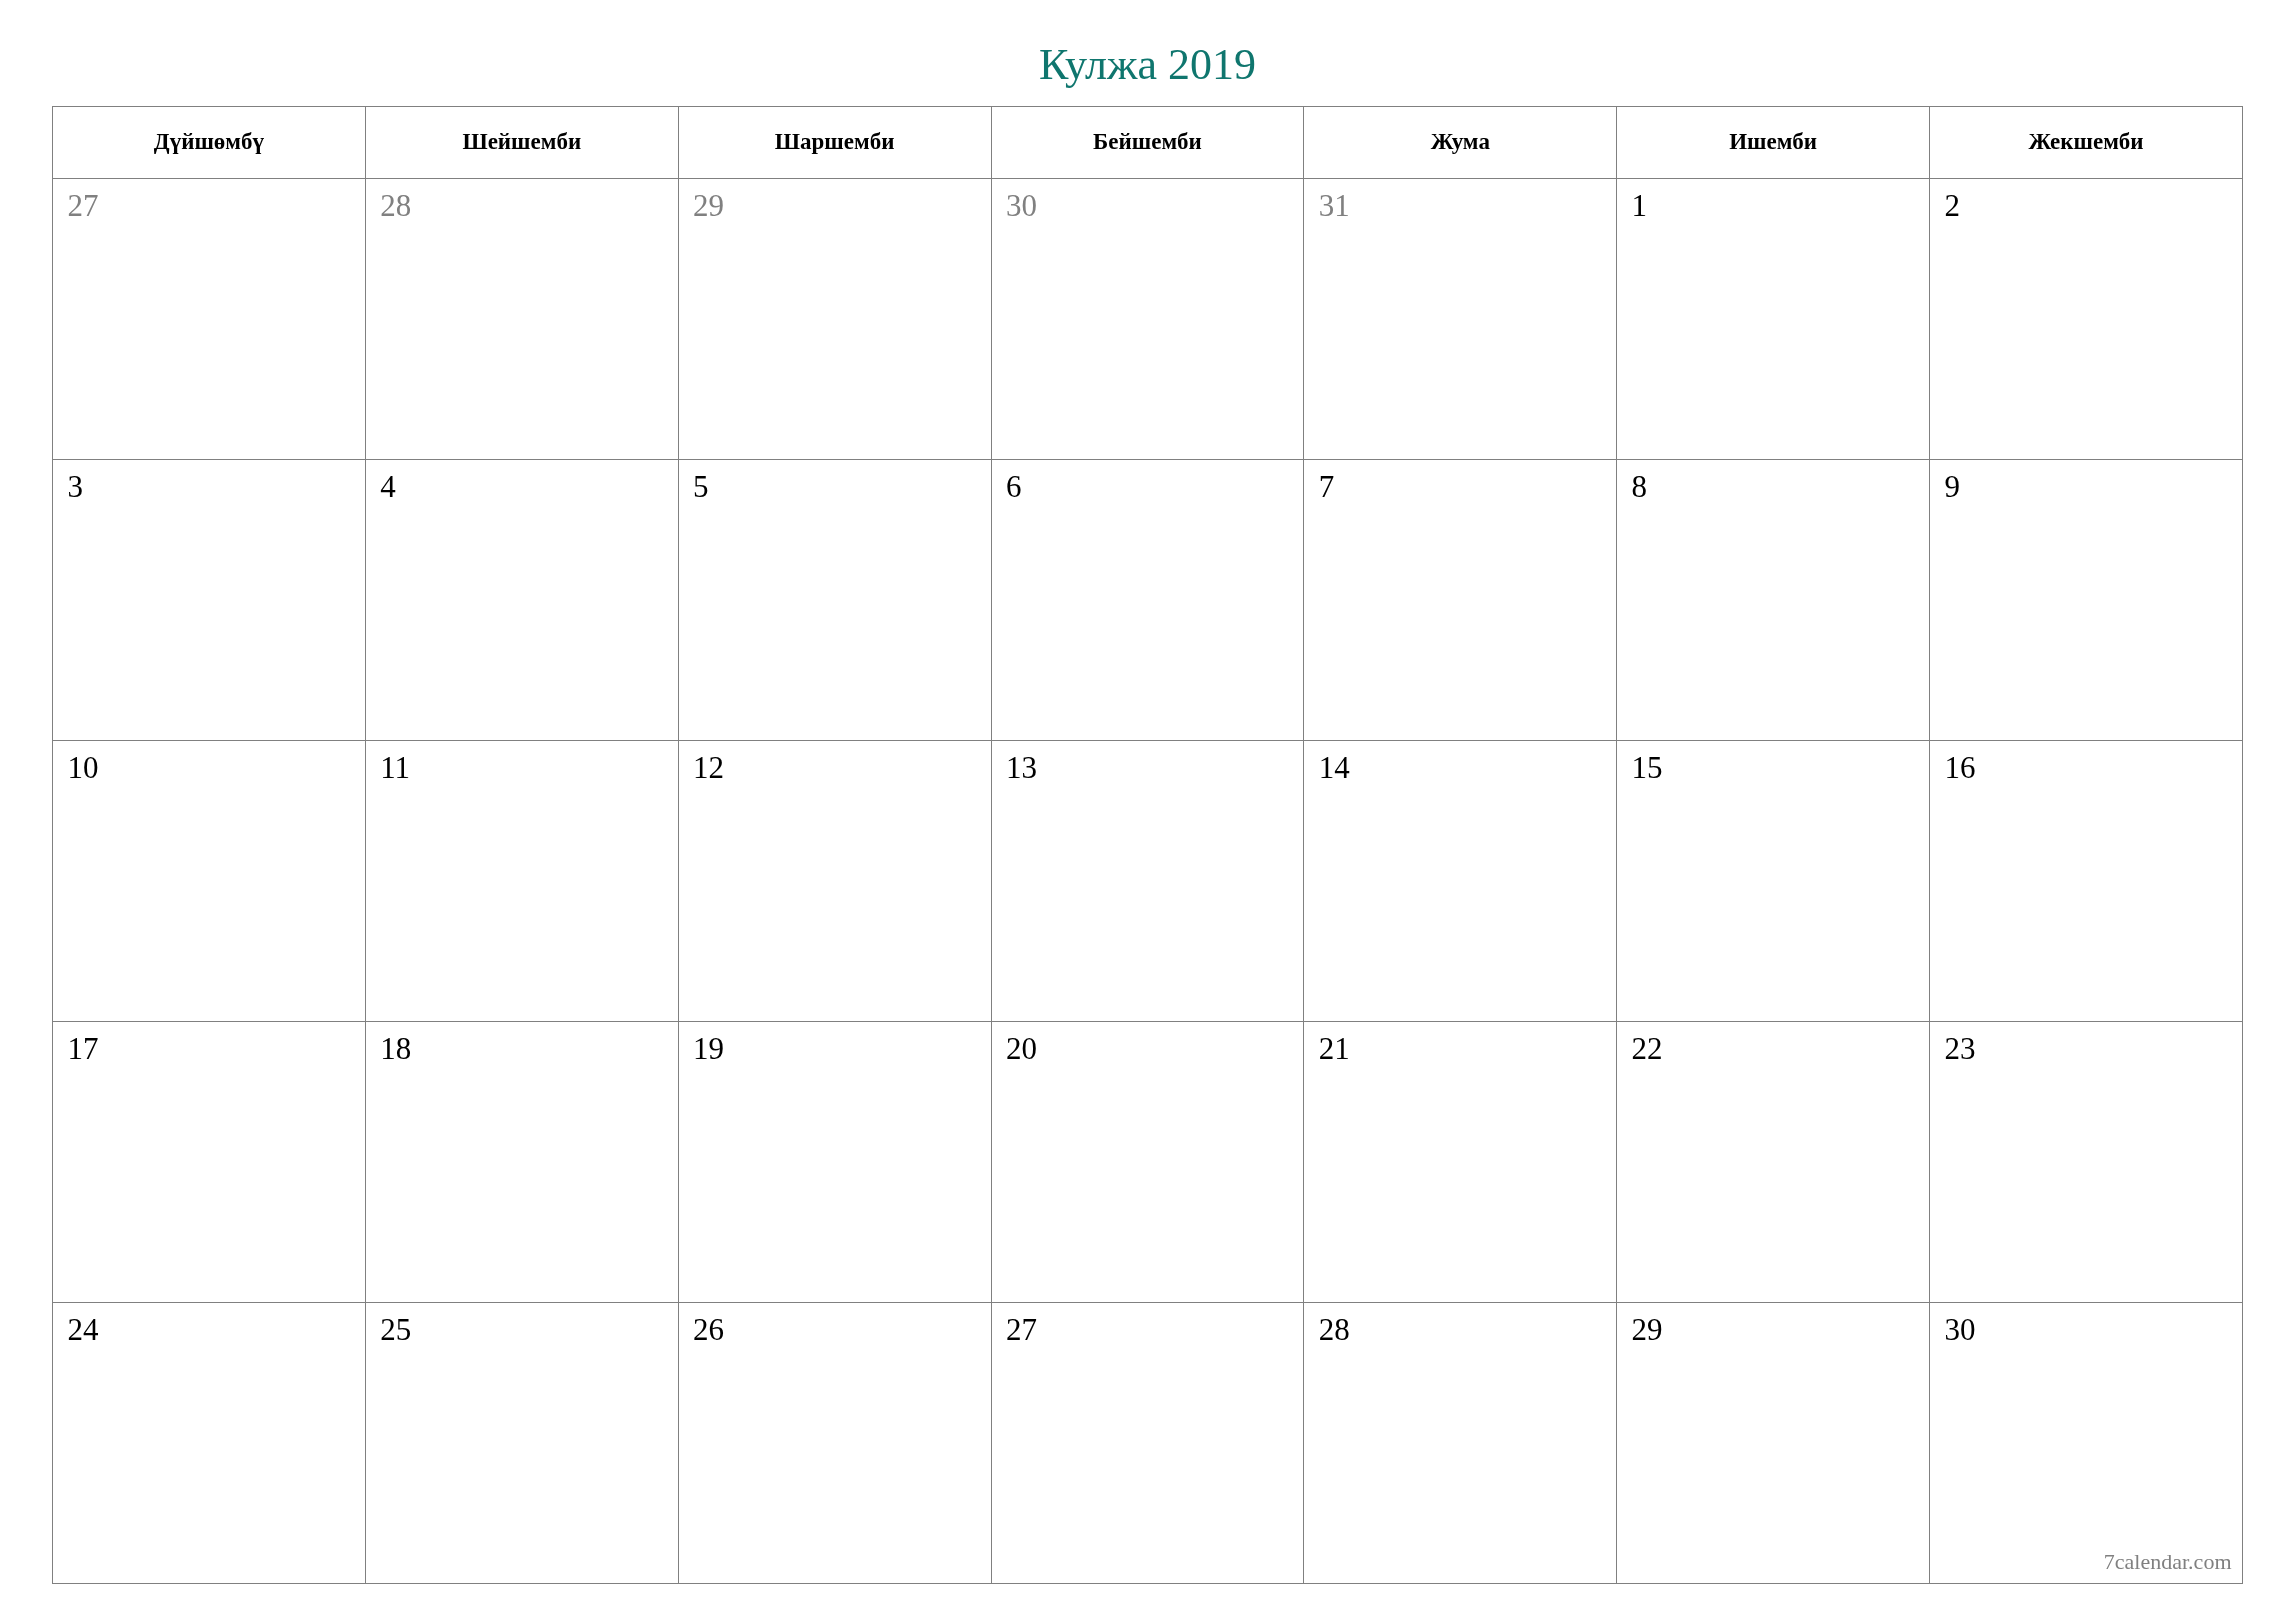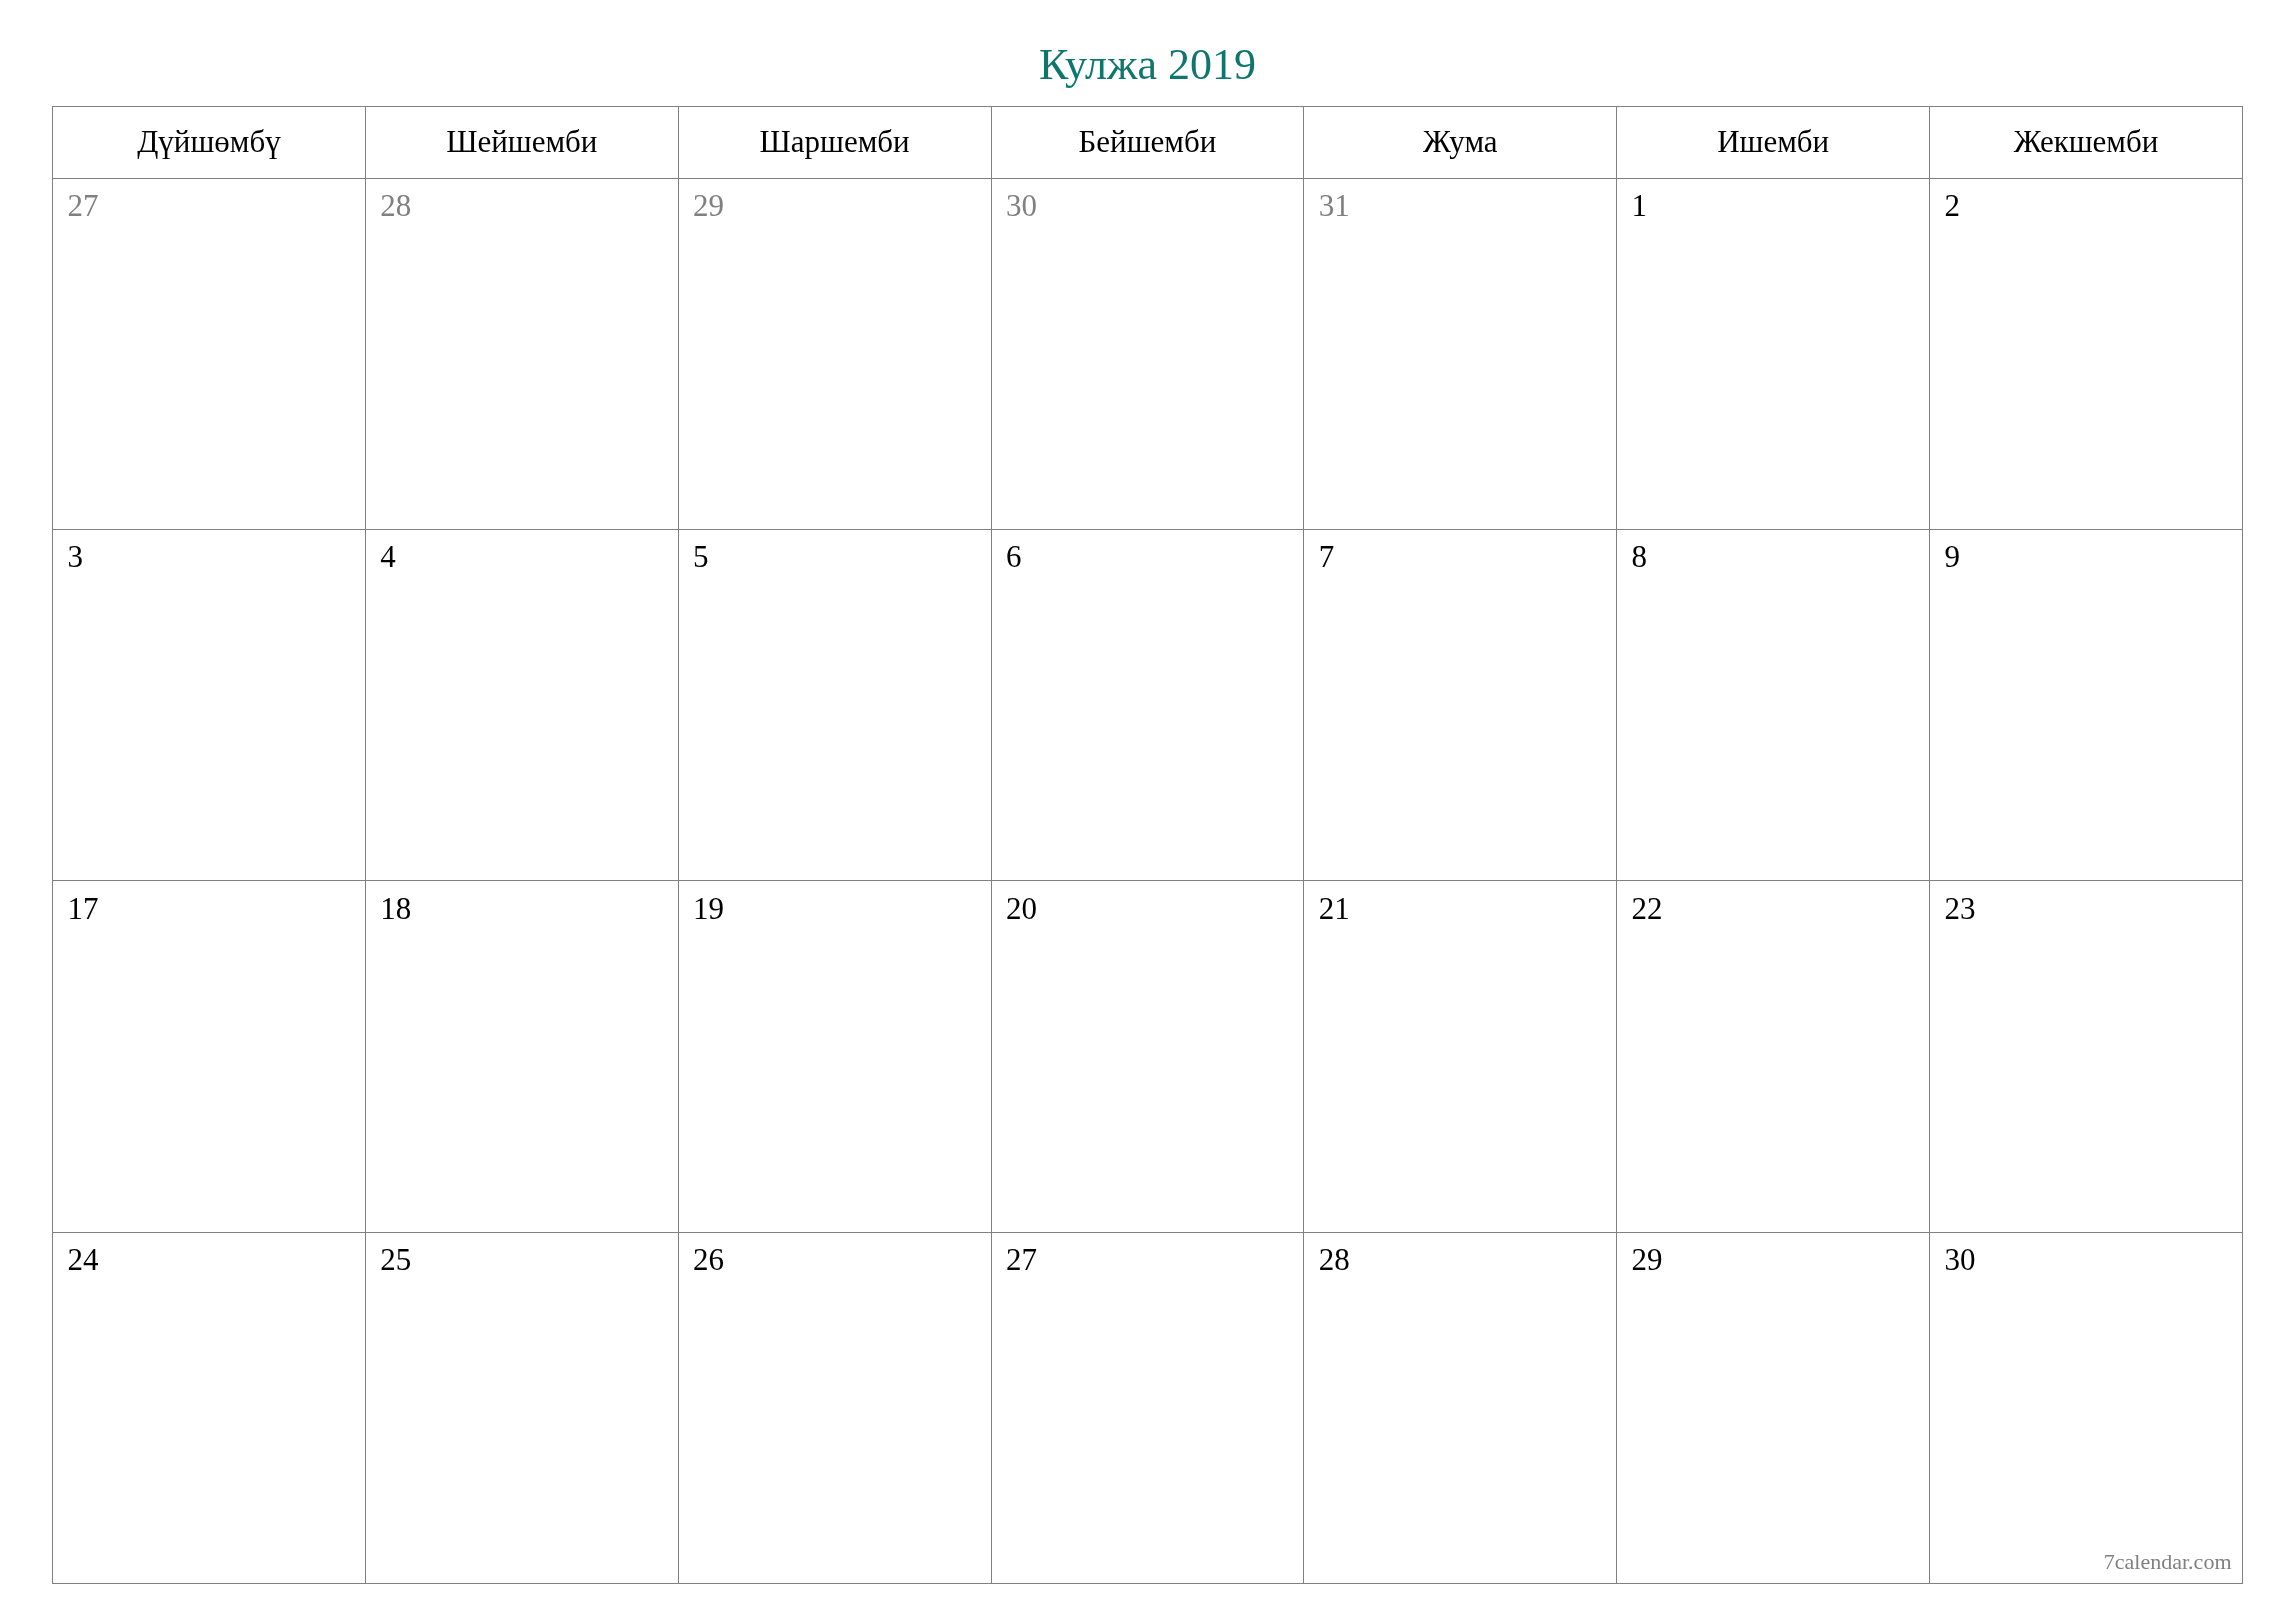--- a/index.html
+++ b/index.html
@@ -19,22 +19,22 @@
     font-weight: normal;
   }
   table.calendar {
     border-collapse: collapse;
     width: 100%;
     table-layout: fixed;
     flex: 1;
   }
   table.calendar th {
     border: 1.3px solid #808080;
-    font-weight: normal;
-    font-size: 31px;
+    font-weight: bold;
+    font-size: 23px;
     color: #000;
     padding: 0 0;
     text-align: center;
     height: 72px;
   }
   table.calendar td {
     border: 1.3px solid #808080;
     vertical-align: top;
     position: relative;
     height: 275px;
@@ -117,20 +117,43 @@
           </td>
         <td>
             <span class="daynum">8</span>
           </td>
         <td>
             <span class="daynum">9</span>
           </td>
       </tr>
       <tr>
         <td>
+            <span class="daynum">10</span>
+          </td>
+        <td>
+            <span class="daynum">11</span>
+          </td>
+        <td>
+            <span class="daynum">12</span>
+          </td>
+        <td>
+            <span class="daynum">13</span>
+          </td>
+        <td>
+            <span class="daynum">14</span>
+          </td>
+        <td>
+            <span class="daynum">15</span>
+          </td>
+        <td>
+            <span class="daynum">16</span>
+          </td>
+      </tr>
+      <tr>
+        <td>
             <span class="daynum">17</span>
           </td>
         <td>
             <span class="daynum">18</span>
           </td>
         <td>
             <span class="daynum">19</span>
           </td>
         <td>
             <span class="daynum">20</span>

